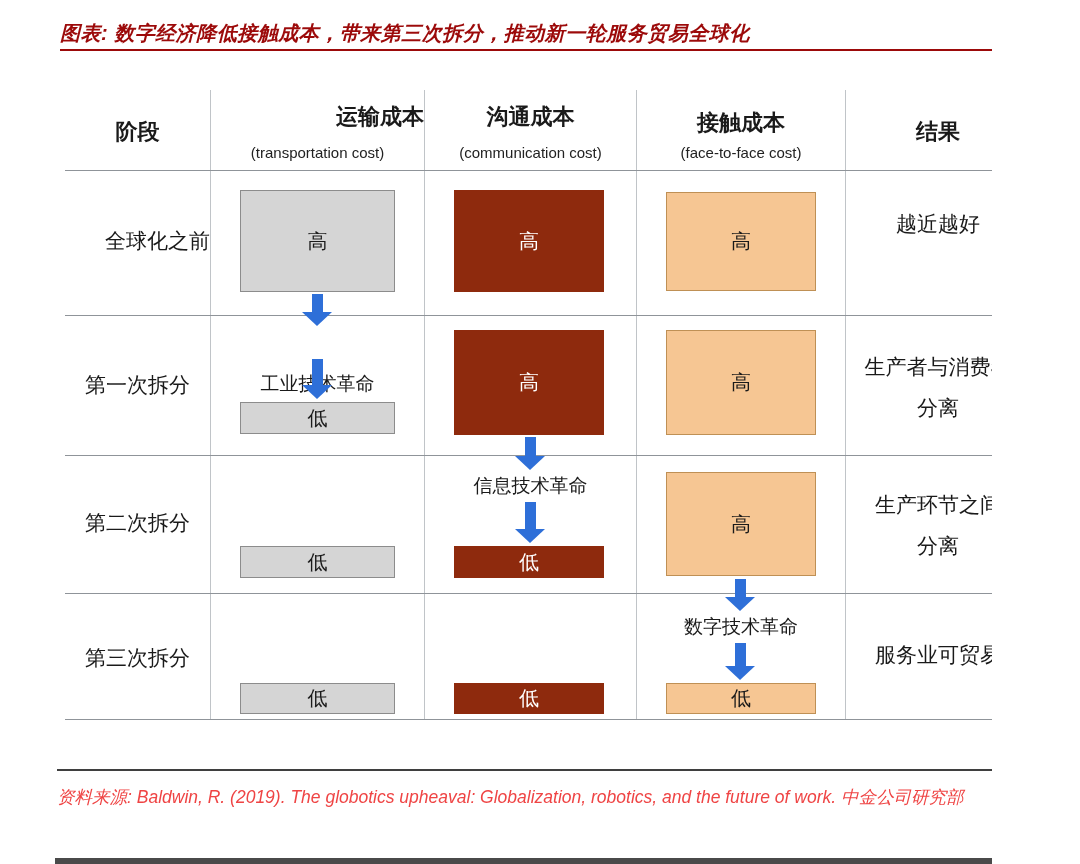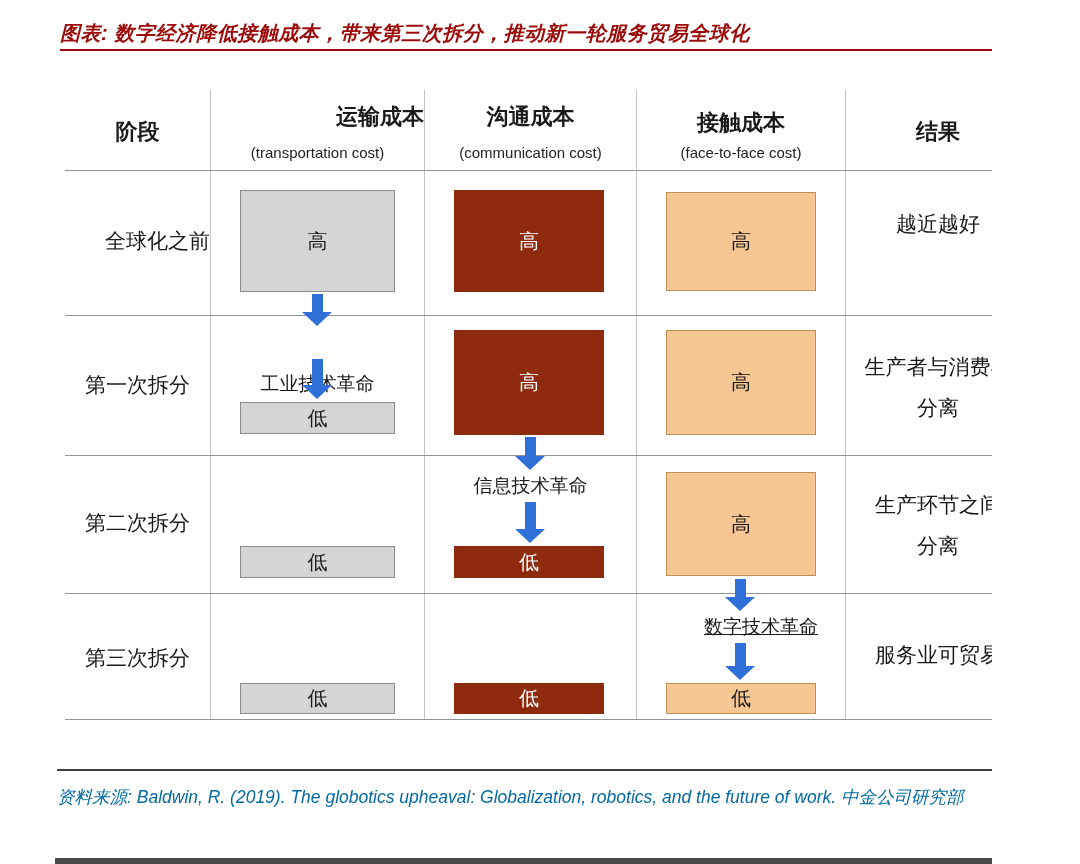--- a/index.html
+++ b/index.html
@@ -30,21 +30,21 @@
   .box.orange { background:var(--box-orange); border:1px solid var(--box-orange-border); color:#1a1a1a; }
   .arrow { position:absolute; width:30px; display:flex; flex-direction:column; align-items:center; }
   .arrow .shaft { width:11px; flex:1; background:var(--arrow-blue); }
   .arrow .head {
     width:0; height:0;
     border-left:15px solid transparent; border-right:15px solid transparent;
     border-top:14px solid var(--arrow-blue);
   }
   .rev { font-size:19px; font-weight:500; }
   .source {
-    font-size:17.5px; font-style:italic; color:#0369a1; line-height:31px;
+    font-size:17.5px; font-style:italic; color:#ef4444; line-height:31px;
   }
 </style>
 </head>
 <body>
 
 <div class="page">
 
   <div class="abs title" style="left:60px; top:20px; width:990px;">图表: 数字经济降低接触成本，带来第三次拆分，推动新一轮服务贸易全球化</div>
   <div class="rule" style="left:60px; top:49px; width:976px; height:2px;"></div>
 
@@ -120,21 +120,21 @@
     <span>低</span>
   </div>
   <div class="box orange" style="left:666px; top:472px; width:150px; height:104px;">
     <span>高</span>
   </div>
 
   <div class="arrow" style="left:725px; top:579px; height:32px;">
     <div class="shaft"></div>
     <div class="head"></div>
   </div>
-  <div class="ctext rev" style="left:657px; top:614px; width:208px;text-decoration:underline;">数字技术革命</div>
+  <div class="ctext rev" style="left:637px; top:614px; width:208px;">数字技术革命</div>
   <div class="arrow" style="left:725px; top:643px; height:37px;">
     <div class="shaft"></div>
     <div class="head"></div>
   </div>
   <div class="box orange" style="left:666px; top:683px; width:150px; height:31px;">
     <span>低</span>
   </div>
 
   <div class="box gray" style="left:240px; top:683px; width:155px; height:31px;">
     <span>低</span>

